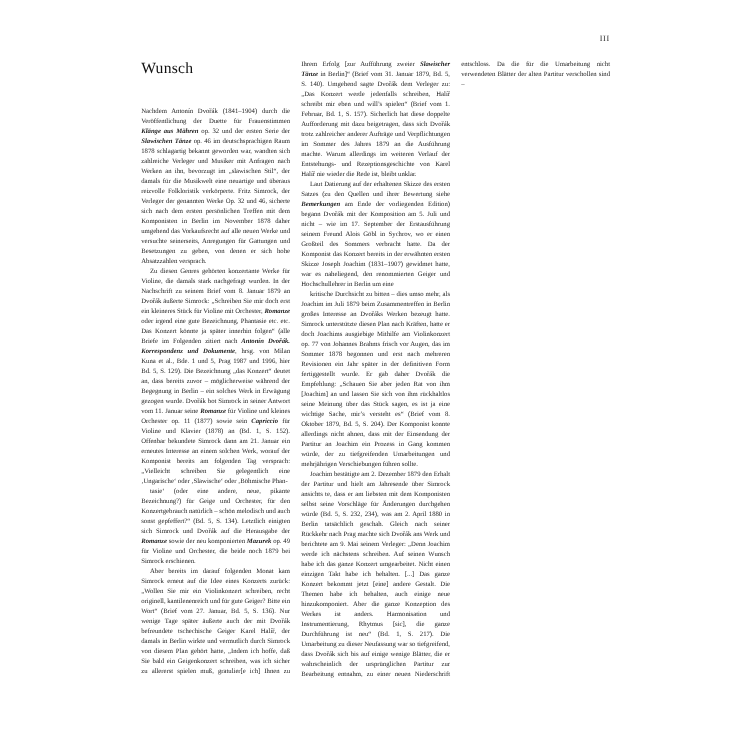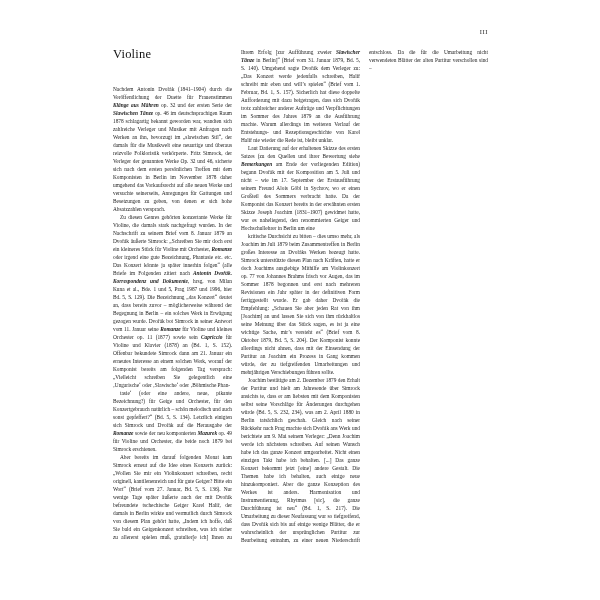--- a/index.html
+++ b/index.html
@@ -76,21 +76,21 @@
 </head>
 <body>
 
 <div class="page">
 
   <div class="folio">III</div>
 
   <div class="content">
     <div class="columns">
 
-      <h1 class="title">Violine</h1>
+      <h1 class="title">Wunsch</h1>
 
       <p class="para">Nachdem Antonín Dvořák (1841–1904) durch die Veröffentlichung der Duette für Frauenstimmen <em class="work">Klänge aus Mähren</em> op. 32 und der ersten Serie der <em class="work">Slawischen Tänze</em> op. 46 im deutschsprachigen Raum 1878 schlagartig bekannt geworden war, wandten sich zahlreiche Verleger und Musiker mit Anfragen nach Werken an ihn, bevorzugt im „slawischen Stil“, der damals für die Musikwelt eine neuartige und überaus reizvolle Folkloristik verkörperte. Fritz Simrock, der Verleger der genannten Werke Op. 32 und 46, sicherte sich nach dem ersten persönlichen Treffen mit dem Komponisten in Berlin im November 1878 daher umgehend das Vorkaufsrecht auf alle neuen Werke und versuchte seinerseits, Anregungen für Gattungen und Besetzungen zu geben, von denen er sich hohe Absatzzahlen versprach.</p>
       <p class="para">Zu diesen Genres gehörten konzertante Werke für Violine, die damals stark nachgefragt wurden. In der Nachschrift zu seinem Brief vom 8. Januar 1879 an Dvořák äußerte Simrock: „Schreiben Sie mir doch erst ein kleineres Stück für Violine mit Orchester, <em class="work">Romanze</em> oder irgend eine gute Bezeichnung, Phantasie etc. etc. Das Konzert könnte ja später innerhin folgen“ (alle Briefe im Folgenden zitiert nach <em class="work">Antonín Dvořák. Korrespondenz und Dokumente</em>, hrsg. von Milan Kuna et al., Bde. 1 und 5, Prag 1987 und 1996, hier Bd. 5, S. 129). Die Bezeichnung „das Konzert“ deutet an, dass bereits zuvor – möglicherweise während der Begegnung in Berlin – ein solches Werk in Erwägung gezogen wurde. Dvořák bot Simrock in seiner Antwort vom 11. Januar seine <em class="work">Romanze</em> für Violine und kleines Orchester op. 11 (1877) sowie sein <em class="work">Capriccio</em> für Violine und Klavier (1878) an (Bd. 1, S. 152). Offenbar bekundete Simrock dann am 21. Januar ein erneutes Interesse an einem solchen Werk, worauf der Komponist bereits am folgenden Tag versprach: „Vielleicht schreiben Sie gelegentlich eine ‚Ungarische‘ oder ‚Slawische‘ oder ‚Böhmische Phan-</p>
       <p class="para">tasie‘ (oder eine andere, neue, pikante Bezeichnung?) für Geige und Orchester, für den Konzertgebrauch natürlich – schön melodisch und auch sonst gepfeffert?“ (Bd. 5, S. 134). Letztlich einigten sich Simrock und Dvořák auf die Herausgabe der <em class="work">Romanze</em> sowie der neu komponierten <em class="work">Mazurek</em> op. 49 für Violine und Orchester, die beide noch 1879 bei Simrock erschienen.</p>
       <p class="para">Aber bereits im darauf folgenden Monat kam Simrock erneut auf die Idee eines Konzerts zurück: „Wollen Sie mir ein Violinkonzert schreiben, recht originell, kantilenenreich und für gute Geiger? Bitte ein Wort“ (Brief vom 27. Januar, Bd. 5, S. 136). Nur wenige Tage später äußerte auch der mit Dvořák befreundete tschechische Geiger Karel Halíř, der damals in Berlin wirkte und vermutlich durch Simrock von diesem Plan gehört hatte, „Indem ich hoffe, daß Sie bald ein Geigenkonzert schreiben, was ich sicher zu allererst spielen muß, gratulier[e ich] Ihnen zu Ihrem Erfolg [zur Aufführung zweier <em class="work">Slawischer Tänze</em> in Berlin]“ (Brief vom 31. Januar 1879, Bd. 5, S. 140). Umgehend sagte Dvořák dem Verleger zu: „Das Konzert werde jedenfalls schreiben, Halíř schreibt mir eben und will’s spielen“ (Brief vom 1. Februar, Bd. 1, S. 157). Sicherlich hat diese doppelte Aufforderung mit dazu beigetragen, dass sich Dvořák trotz zahlreicher anderer Aufträge und Verpflichtungen im Sommer des Jahres 1879 an die Ausführung machte. Warum allerdings im weiteren Verlauf der Entstehungs- und Rezeptionsgeschichte von Karel Halíř nie wieder die Rede ist, bleibt unklar.</p>
       <p class="para">Laut Datierung auf der erhaltenen Skizze des ersten Satzes (zu den Quellen und ihrer Bewertung siehe <em class="work">Bemerkungen</em> am Ende der vorliegenden Edition) begann Dvořák mit der Komposition am 5. Juli und nicht – wie im 17. September der Erstausführung seinem Freund Alois Göbl in Sychrov, wo er einen Großteil des Sommers verbracht hatte. Da der Komponist das Konzert bereits in der erwähnten ersten Skizze Joseph Joachim (1831–1907) gewidmet hatte, war es naheliegend, den renommierten Geiger und Hochschullehrer in Berlin um eine</p>
       <p class="para">kritische Durchsicht zu bitten – dies umso mehr, als Joachim im Juli 1879 beim Zusammentreffen in Berlin großes Interesse an Dvořáks Werken bezeugt hatte. Simrock unterstützte diesen Plan nach Kräften, hatte er doch Joachims ausgiebige Mithilfe am Violinkonzert op. 77 von Johannes Brahms frisch vor Augen, das im Sommer 1878 begonnen und erst nach mehreren Revisionen ein Jahr später in der definitiven Form fertiggestellt wurde. Er gab daher Dvořák die Empfehlung: „Schauen Sie aber jeden Rat von ihm [Joachim] an und lassen Sie sich von ihm rückhaltlos seine Meinung über das Stück sagen, es ist ja eine wichtige Sache, mir’s versteht es“ (Brief vom 8. Oktober 1879, Bd. 5, S. 204). Der Komponist konnte allerdings nicht ahnen, dass mit der Einsendung der Partitur an Joachim ein Prozess in Gang kommen würde, der zu tiefgreifenden Umarbeitungen und mehrjährigen Verschiebungen führen sollte.</p>
       <p class="para">Joachim bestätigte am 2. Dezember 1879 den Erhalt der Partitur und hielt am Jahresende über Simrock ansichts te, dass er am liebsten mit dem Komponisten selbst seine Vorschläge für Änderungen durchgehen würde (Bd. 5, S. 232, 234), was am 2. April 1880 in Berlin tatsächlich geschah. Gleich nach seiner Rückkehr nach Prag machte sich Dvořák ans Werk und berichtete am 9. Mai seinem Verleger: „Denn Joachim werde ich nächstens schreiben. Auf seinen Wunsch habe ich das ganze Konzert umgearbeitet. Nicht einen einzigen Takt habe ich behalten. [...] Das ganze Konzert bekommt jetzt [eine] andere Gestalt. Die Themen habe ich behalten, auch einige neue hinzukomponiert. Aber die ganze Konzeption des Werkes ist anders. Harmonisation und Instrumentierung, Rhytmus [sic], die ganze Durchführung ist neu“ (Bd. 1, S. 217). Die Umarbeitung zu dieser Neufassung war so tiefgreifend, dass Dvořák sich bis auf einige wenige Blätter, die er wahrscheinlich der ursprünglichen Partitur zur Bearbeitung entnahm, zu einer neuen Niederschrift entschloss. Da die für die Umarbeitung nicht verwendeten Blätter der alten Partitur verschollen sind –</p>
 
     </div>

